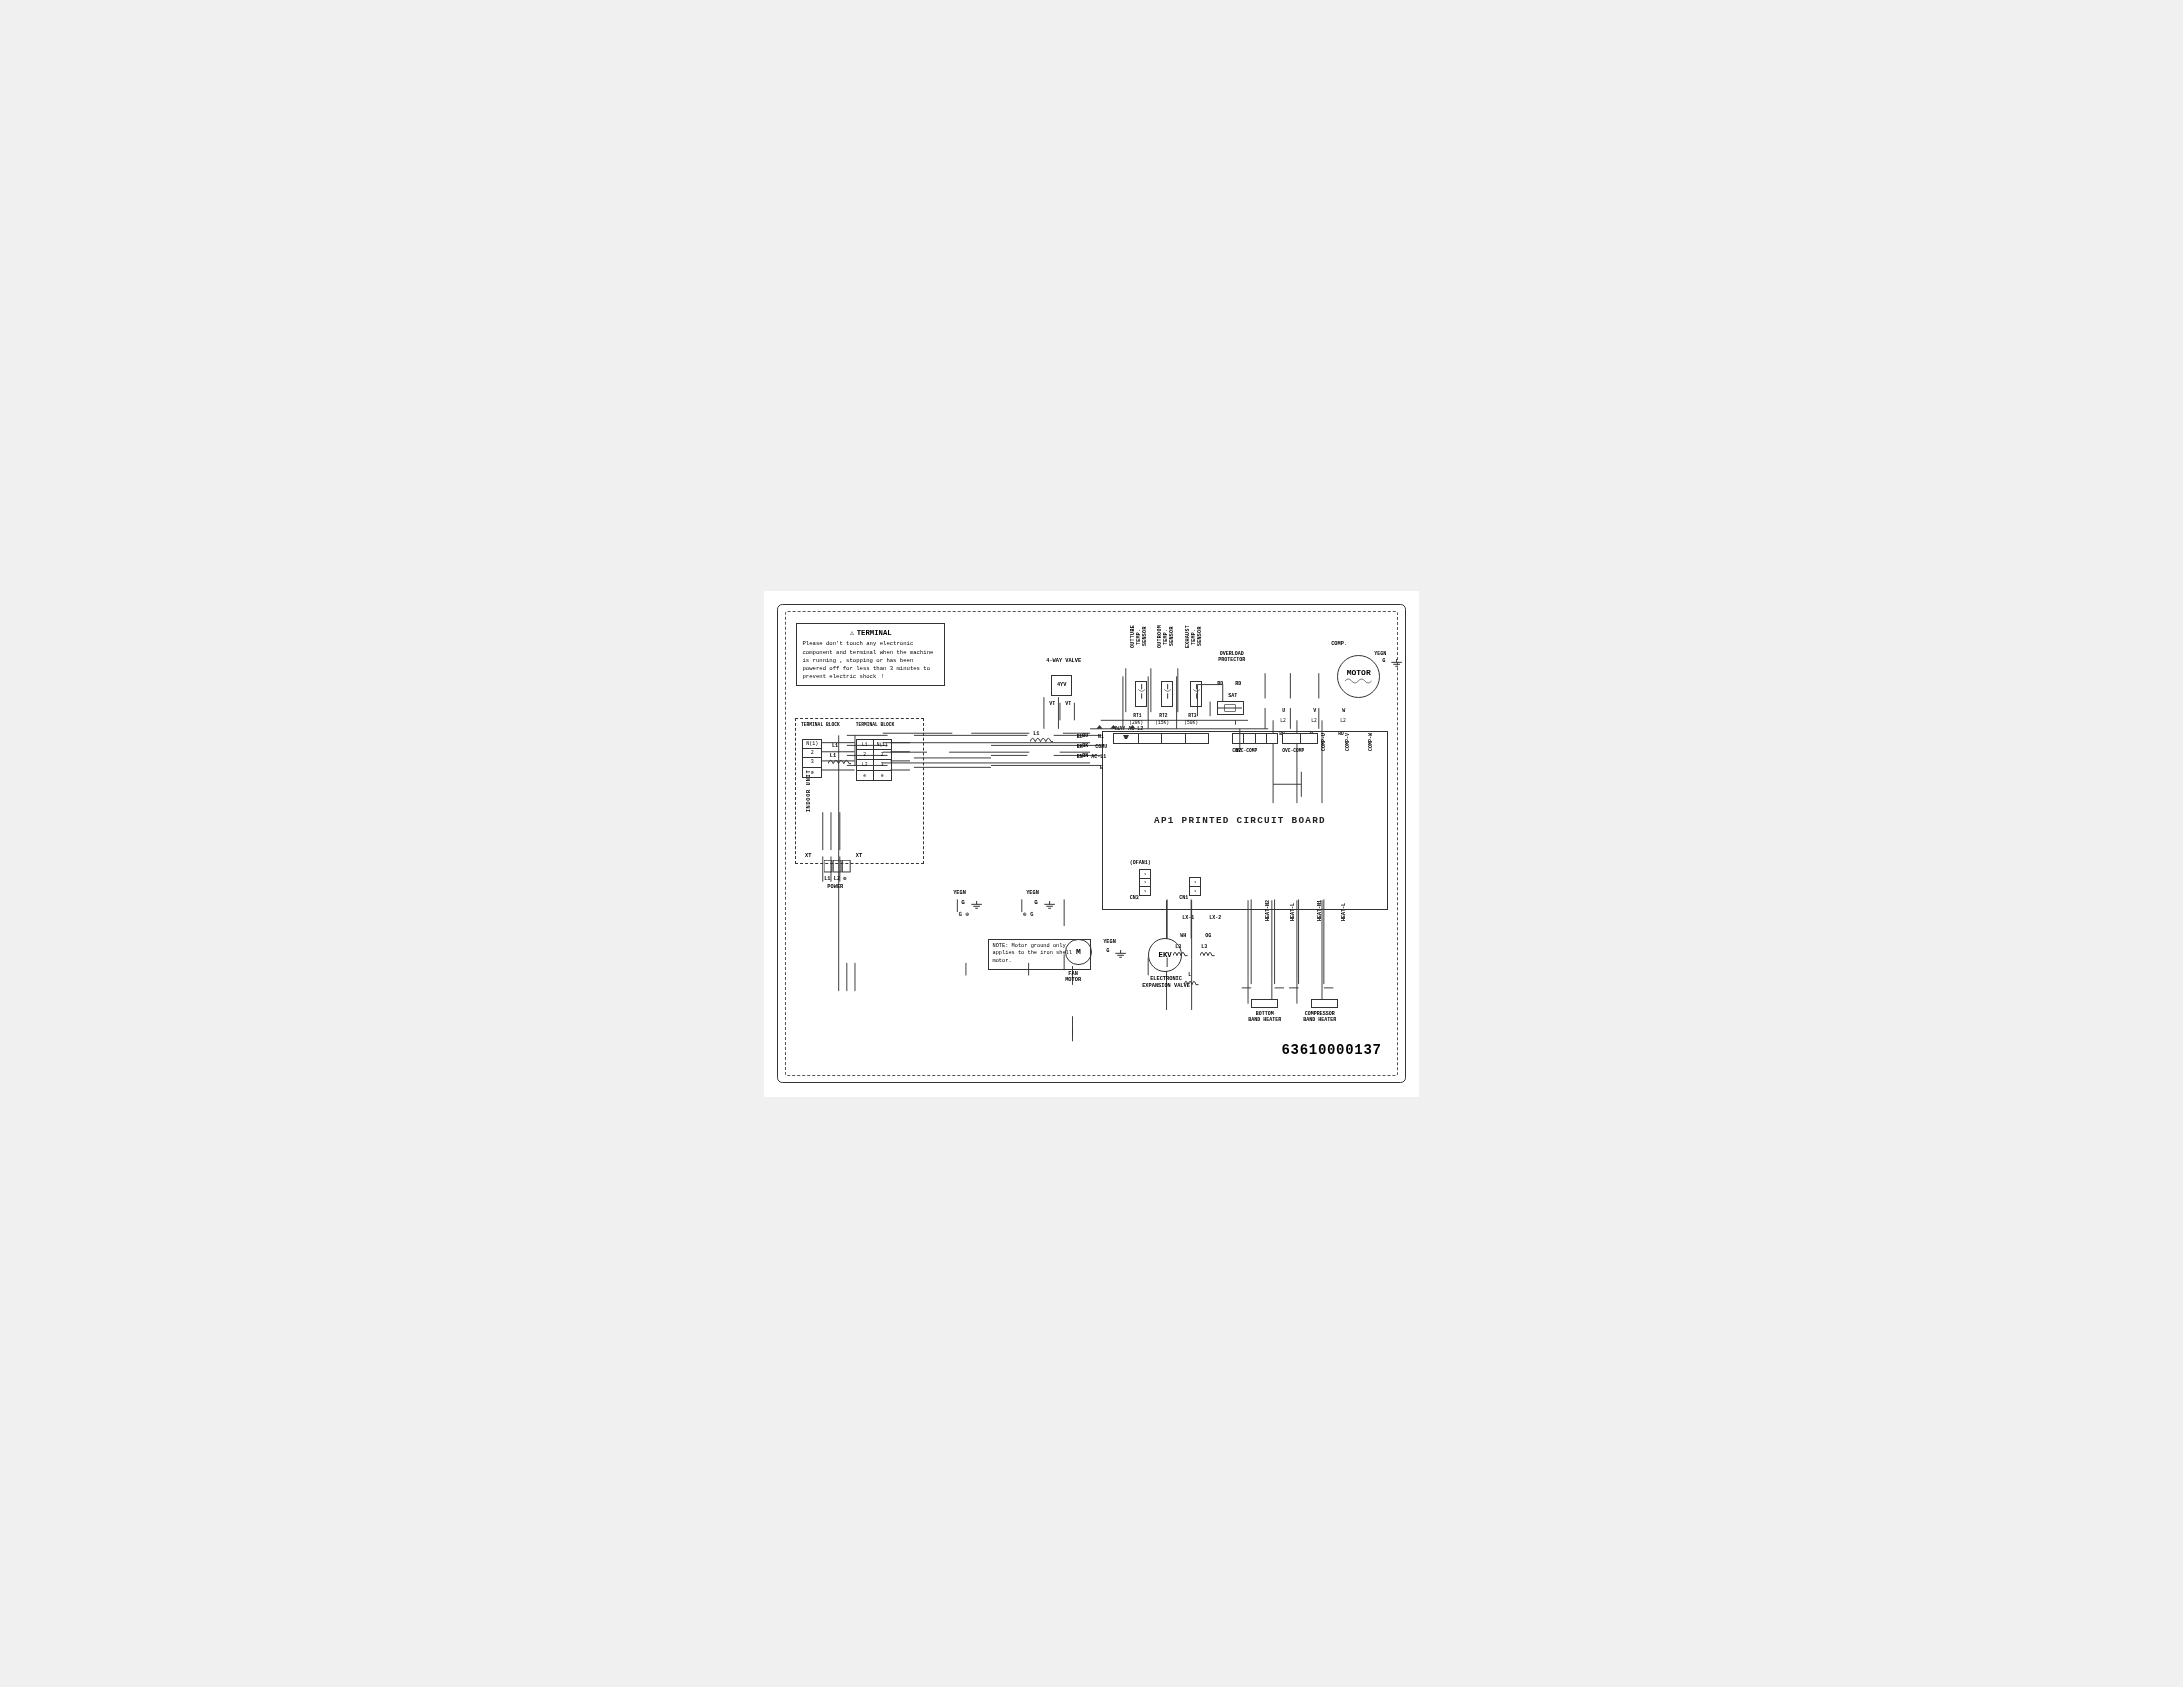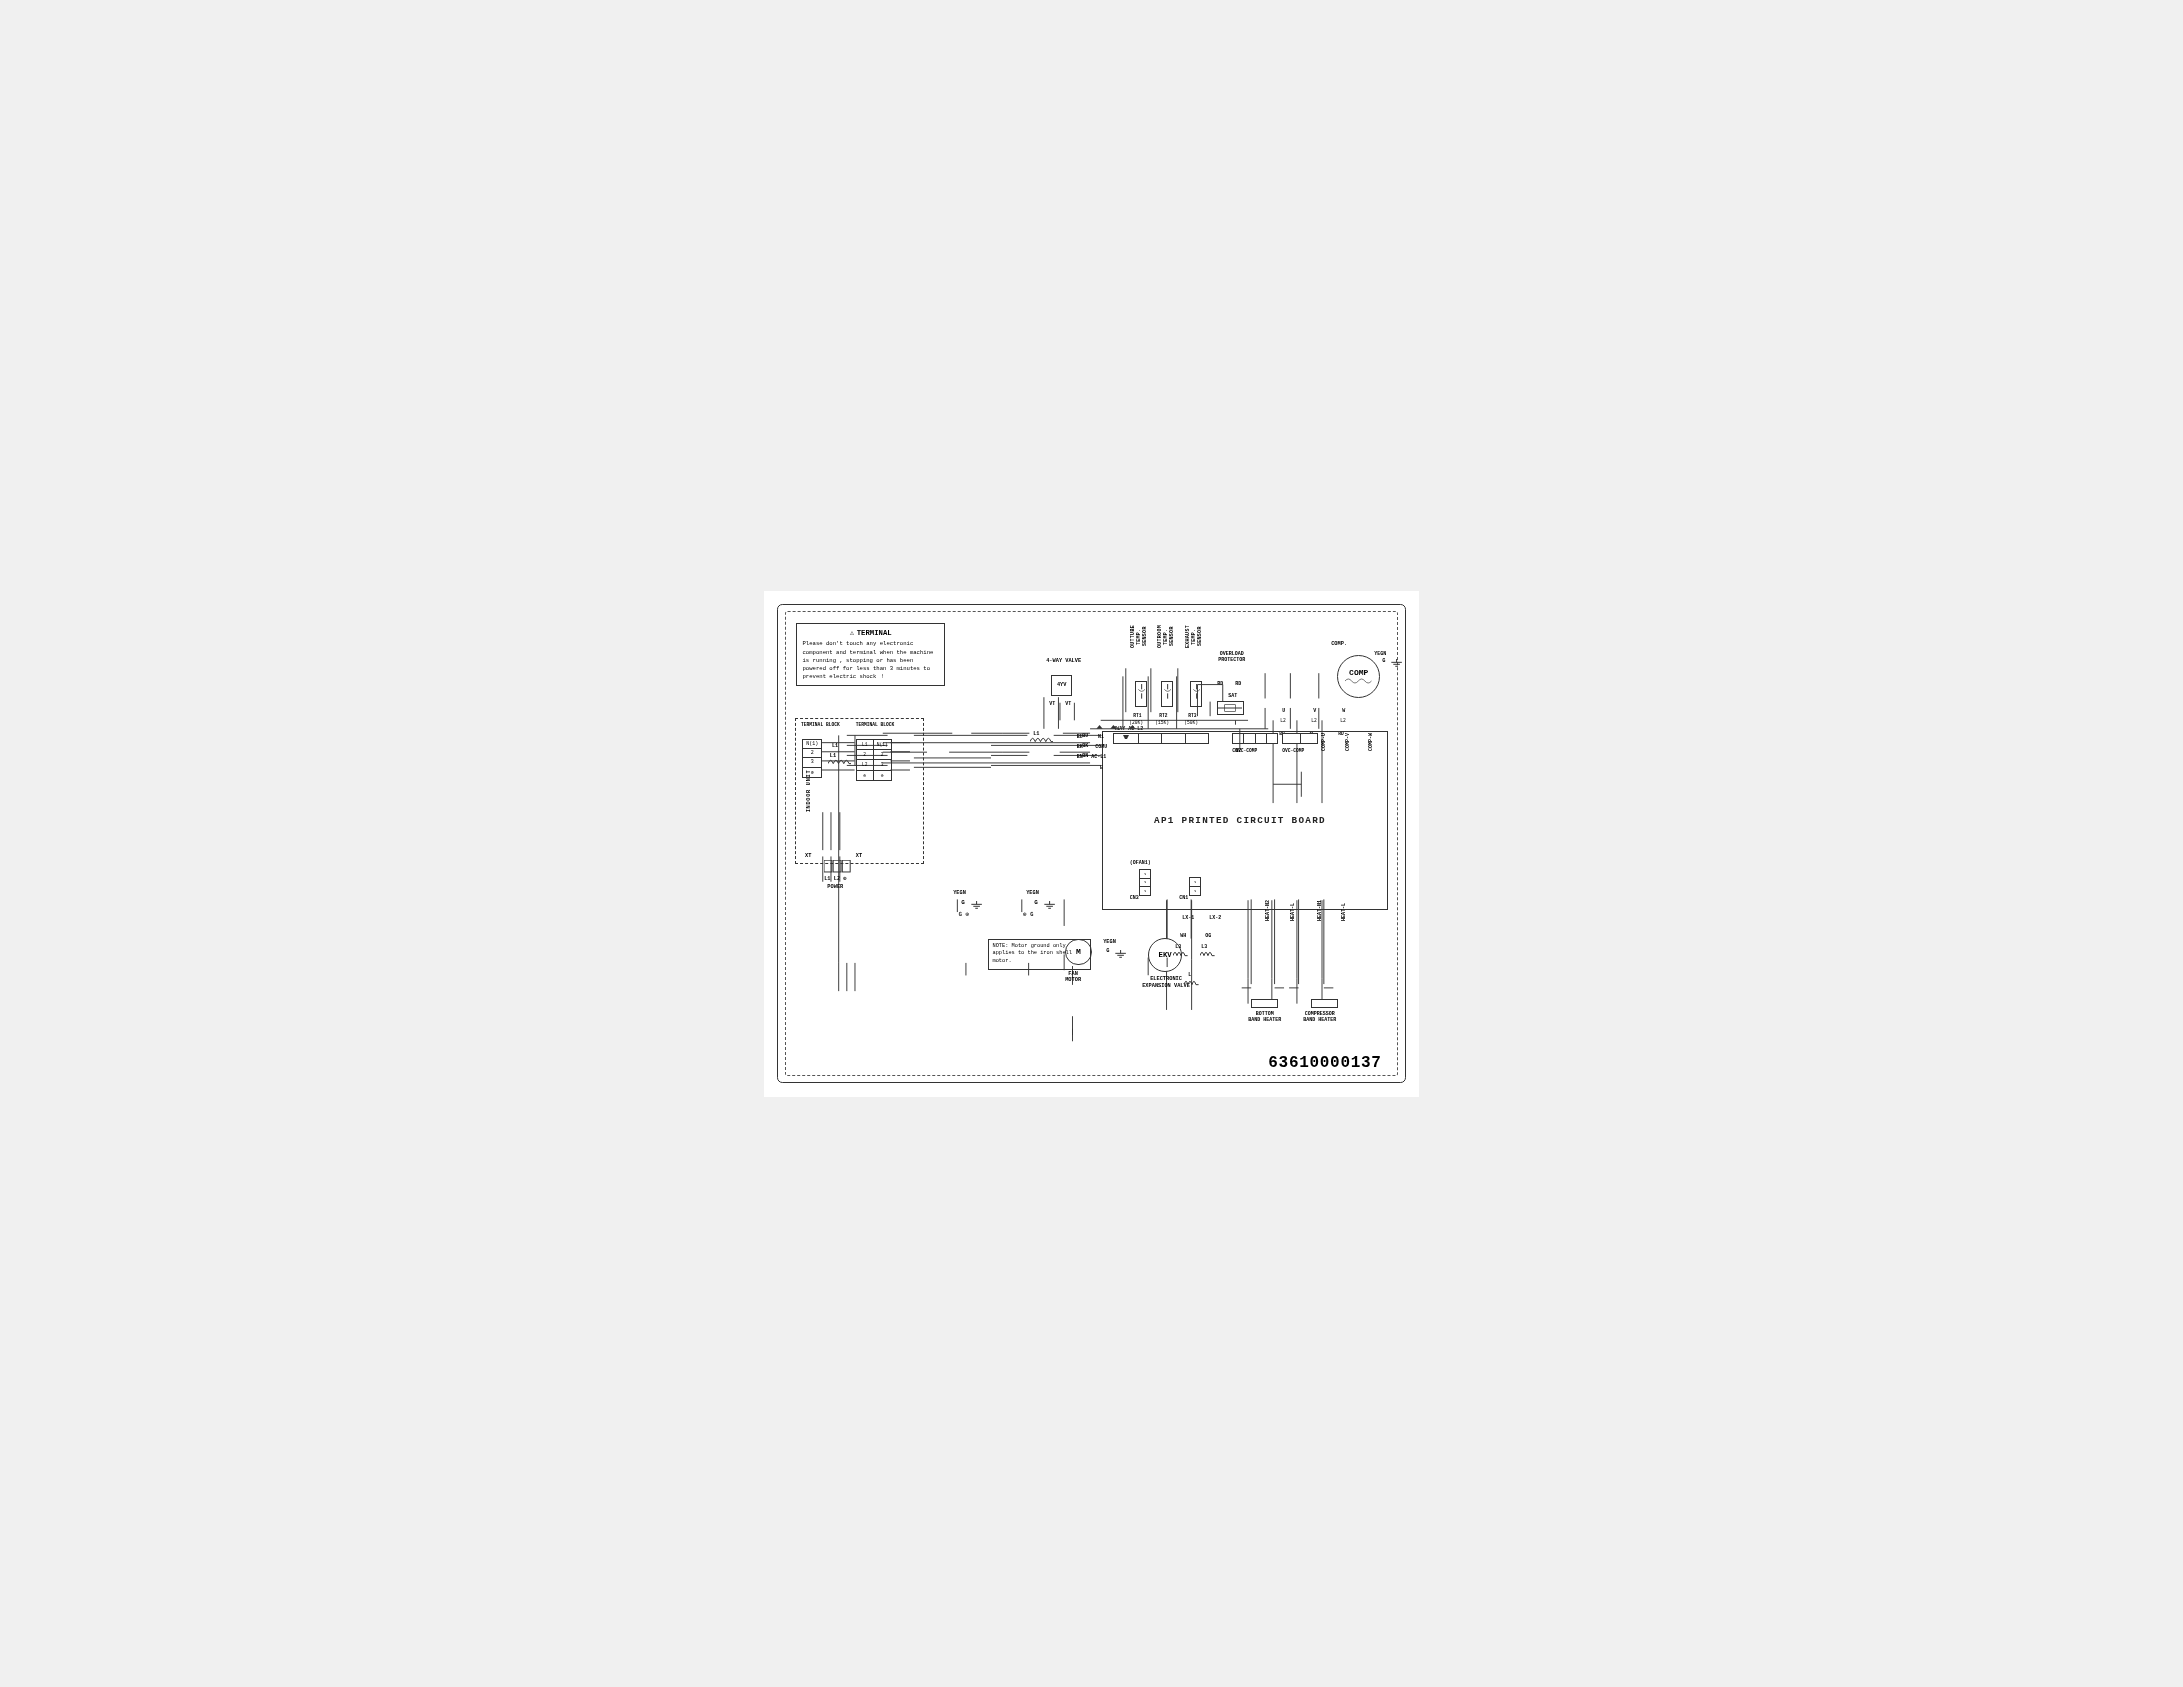--- a/index.html
+++ b/index.html
@@ -371,21 +371,21 @@
       <div style="position:absolute; top:36px; left:586px; font-size:5px; font-weight:bold;">YEGN</div>
       <div style="position:absolute; top:43px; left:594px; font-size:5.3px; font-weight:bold;">G</div>
       <svg style="position:absolute; top:44px; left:602px;" width="13.2" height="9.3" viewBox="0 0 20 14">
         <line x1="10" y1="0" x2="10" y2="5" stroke="#333" stroke-width="1.5"></line>
         <line x1="2" y1="5" x2="18" y2="5" stroke="#333" stroke-width="1.5"></line>
         <line x1="5" y1="8" x2="15" y2="8" stroke="#333" stroke-width="1.5"></line>
         <line x1="8" y1="11" x2="12" y2="11" stroke="#333" stroke-width="1.5"></line>
       </svg>
 
       <div style="position:absolute; top:40px; left:549px; width:43px; height:43px; border-radius:50%; border:1.3px solid #333; display:flex; flex-direction:column; align-items:center; justify-content:center; background:white;">
-        <span style="font-size:8px; font-weight:bold;">COMP</span>
+        <span style="font-size:8px; font-weight:bold;">MOTOR</span>
 
         <svg width="26.5" height="8" viewBox="0 0 40 12">
           <path d="M0,6 Q5,0 10,6 Q15,12 20,6 Q25,0 30,6 Q35,12 40,6" stroke="#333" stroke-width="1" fill="none"></path>
         </svg>
       </div>
 
       <div style="position:absolute; top:93px; left:494px; font-size:5px; font-weight:bold;">U</div>
       <div style="position:absolute; top:93px; left:525px; font-size:5px; font-weight:bold;">V</div>
       <div style="position:absolute; top:93px; left:554px; font-size:5px; font-weight:bold;">W</div>
       <div style="position:absolute; top:103px; left:492px; font-size:4.6px;">L2</div>
@@ -525,21 +525,21 @@
       <div style="position:absolute; top:384px; left:523px; width:26.5px; height:9.3px; border:1px solid #333; background:white;"></div>
       <div style="position:absolute; top:396px; left:515px; font-size:5px; font-weight:bold; text-align:center; line-height:1.3;">
         <span style="white-space:pre-line;">COMPRESSOR
 BAND HEATER</span>
       </div>
 
       <div style="position:absolute; top:324px; left:200px; width:103px; border:0.7px solid #333; padding:3.3px; font-size:5.3px; line-height:1.4;">
         <span>NOTE: Motor ground only applies to the iron shell motor.</span>
       </div>
 
-      <div style="position:absolute; bottom:0; right:13.2px; font-size:16px; font-weight:bold; letter-spacing:0.7px;margin-left:44px;">63610000137</div>
+      <div style="position:absolute; bottom:14px; right:13.2px; font-size:14px; font-weight:bold; letter-spacing:0.7px;margin-left:44px;">63610000137</div>
 
       <svg style="position:absolute; top:0; left:0; width:100%; height:100%; pointer-events:none;" viewBox="0 0 960 720">
 
         <line x1="55" y1="310" x2="55" y2="370" stroke="#333" stroke-width="1.5"></line>
         <line x1="68" y1="310" x2="68" y2="370" stroke="#333" stroke-width="1.5"></line>
         <line x1="82" y1="310" x2="82" y2="370" stroke="#333" stroke-width="1.5"></line>
 
         <line x1="150" y1="185" x2="220" y2="185" stroke="#333" stroke-width="1.5"></line>
 
         <line x1="220" y1="185" x2="260" y2="185" stroke="#333" stroke-width="1.5"></line>

